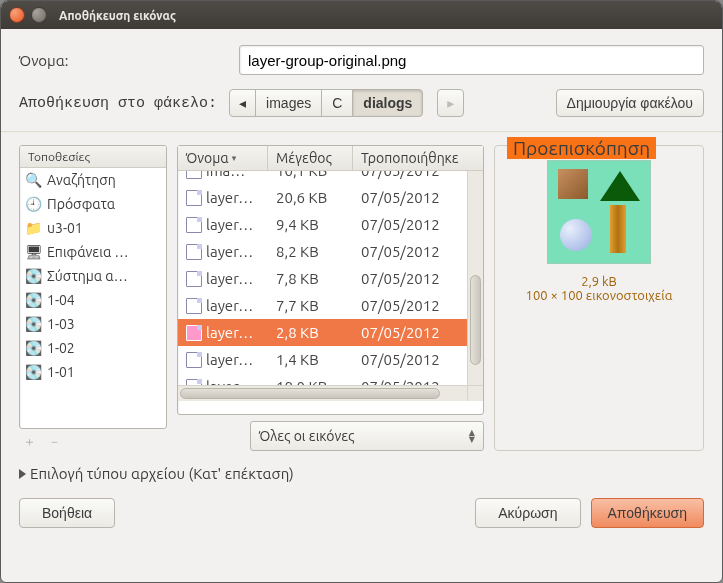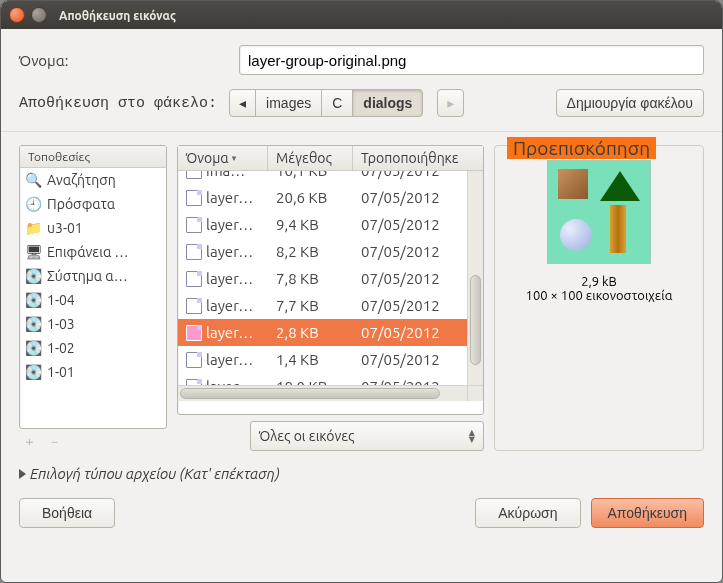--- a/index.html
+++ b/index.html
@@ -52,27 +52,27 @@
 .sc-corner { position: absolute; right: 0; bottom: 0; width: 16px; height: 16px; background: #ece9e2; border-left:1px solid #d6d3cb; border-top:1px solid #d6d3cb; }
 .preview-col { width: 210px; display: flex; flex-direction: column; }
 .preview-frame { flex: 1; border: 1px solid #cfccc4; border-radius: 4px; padding: 8px; background: #f2f1ef; position: relative; }
 .preview-legend { position: absolute; top: -9px; left: 12px; background: #f97316; padding: 0 6px; font-size: 19px; }
 .thumb { width: 104px; height: 104px; margin: 6px auto 10px auto; background: #7ae0ba; border: 1px solid #9cb; position: relative; }
 .thumb .sq1 { position: absolute; left: 10px; top: 8px; width: 30px; height: 30px; background: linear-gradient(135deg,#c89060,#8b5a2b); }
 .thumb .tri { position: absolute; right: 10px; top: 10px; width: 0; height: 0; border-left: 20px solid transparent; border-right: 20px solid transparent; border-bottom: 30px solid #0a5a0a; }
 .thumb .ball { position: absolute; left: 12px; bottom: 12px; width: 32px; height: 32px; border-radius: 50%; background: radial-gradient(circle at 30% 30%,#e8eefc,#98aee0); }
 .thumb .bar { position: absolute; right: 24px; bottom: 10px; width: 16px; height: 48px; background: linear-gradient(to right,#e0a030,#b07010,#e0a030); }
 .pv-name { font-style: italic; text-align: center; font-size: 14px; margin-bottom: 4px; }
-.pv-meta { text-align: center; font-size: 13px; color: #000000; }
+.pv-meta { text-align: center; font-size: 13px; color: #a16207; }
 .below-places { display: flex; gap: 10px; margin-top: 4px; align-items: center; }
 .plusminus { display: flex; gap: 12px; padding-left: 4px; color: #b8b5ad; }
 .filter-row { margin-top: 6px; display: flex; justify-content: flex-end; }
 .combo { width: 234px; height: 30px; border: 1px solid #b8b5ad; border-radius: 3px; background: linear-gradient(#fafaf8,#eceae4); display: flex; align-items: center; padding: 0 8px; font-size: 14px; position: relative; }
 .combo .arws { position: absolute; right: 8px; display: flex; flex-direction: column; font-size: 8px; line-height: 7px; color: #666; }
-.expander { margin-top: 14px; font-size: 15px; display: flex; align-items: center; gap: 4px; cursor: pointer; font-style: italic; }
+.expander { margin-top: 14px; font-size: 15px; display: flex; align-items: center; gap: 4px; cursor: pointer; }
 .footer { display: flex; margin-top: 16px; gap: 10px; }
 .footer .spacer { flex: 1; }
 .btn.primary { background: linear-gradient(#f9bfa5,#f08b5f); border-color: #d46a3a; font-weight: normal; }
 .tri-right { display: inline-block; width: 0; height: 0; border-top: 5px solid transparent; border-bottom: 5px solid transparent; border-left: 7px solid #555; }
 .sort-down { font-size: 9px; color: #666; }
 .file-ic { width: 16px; height: 16px; background: #fff; border: 1px solid #88a; border-radius: 1px; position: relative; flex-shrink: 0; }
 .file-ic.sel { border-color: #fff; background:#f9c; }
 .file-ic::before { content:''; position:absolute; right:-1px; top:-1px; width:5px; height:5px; background:#cce; }
 </style>
 </head>

